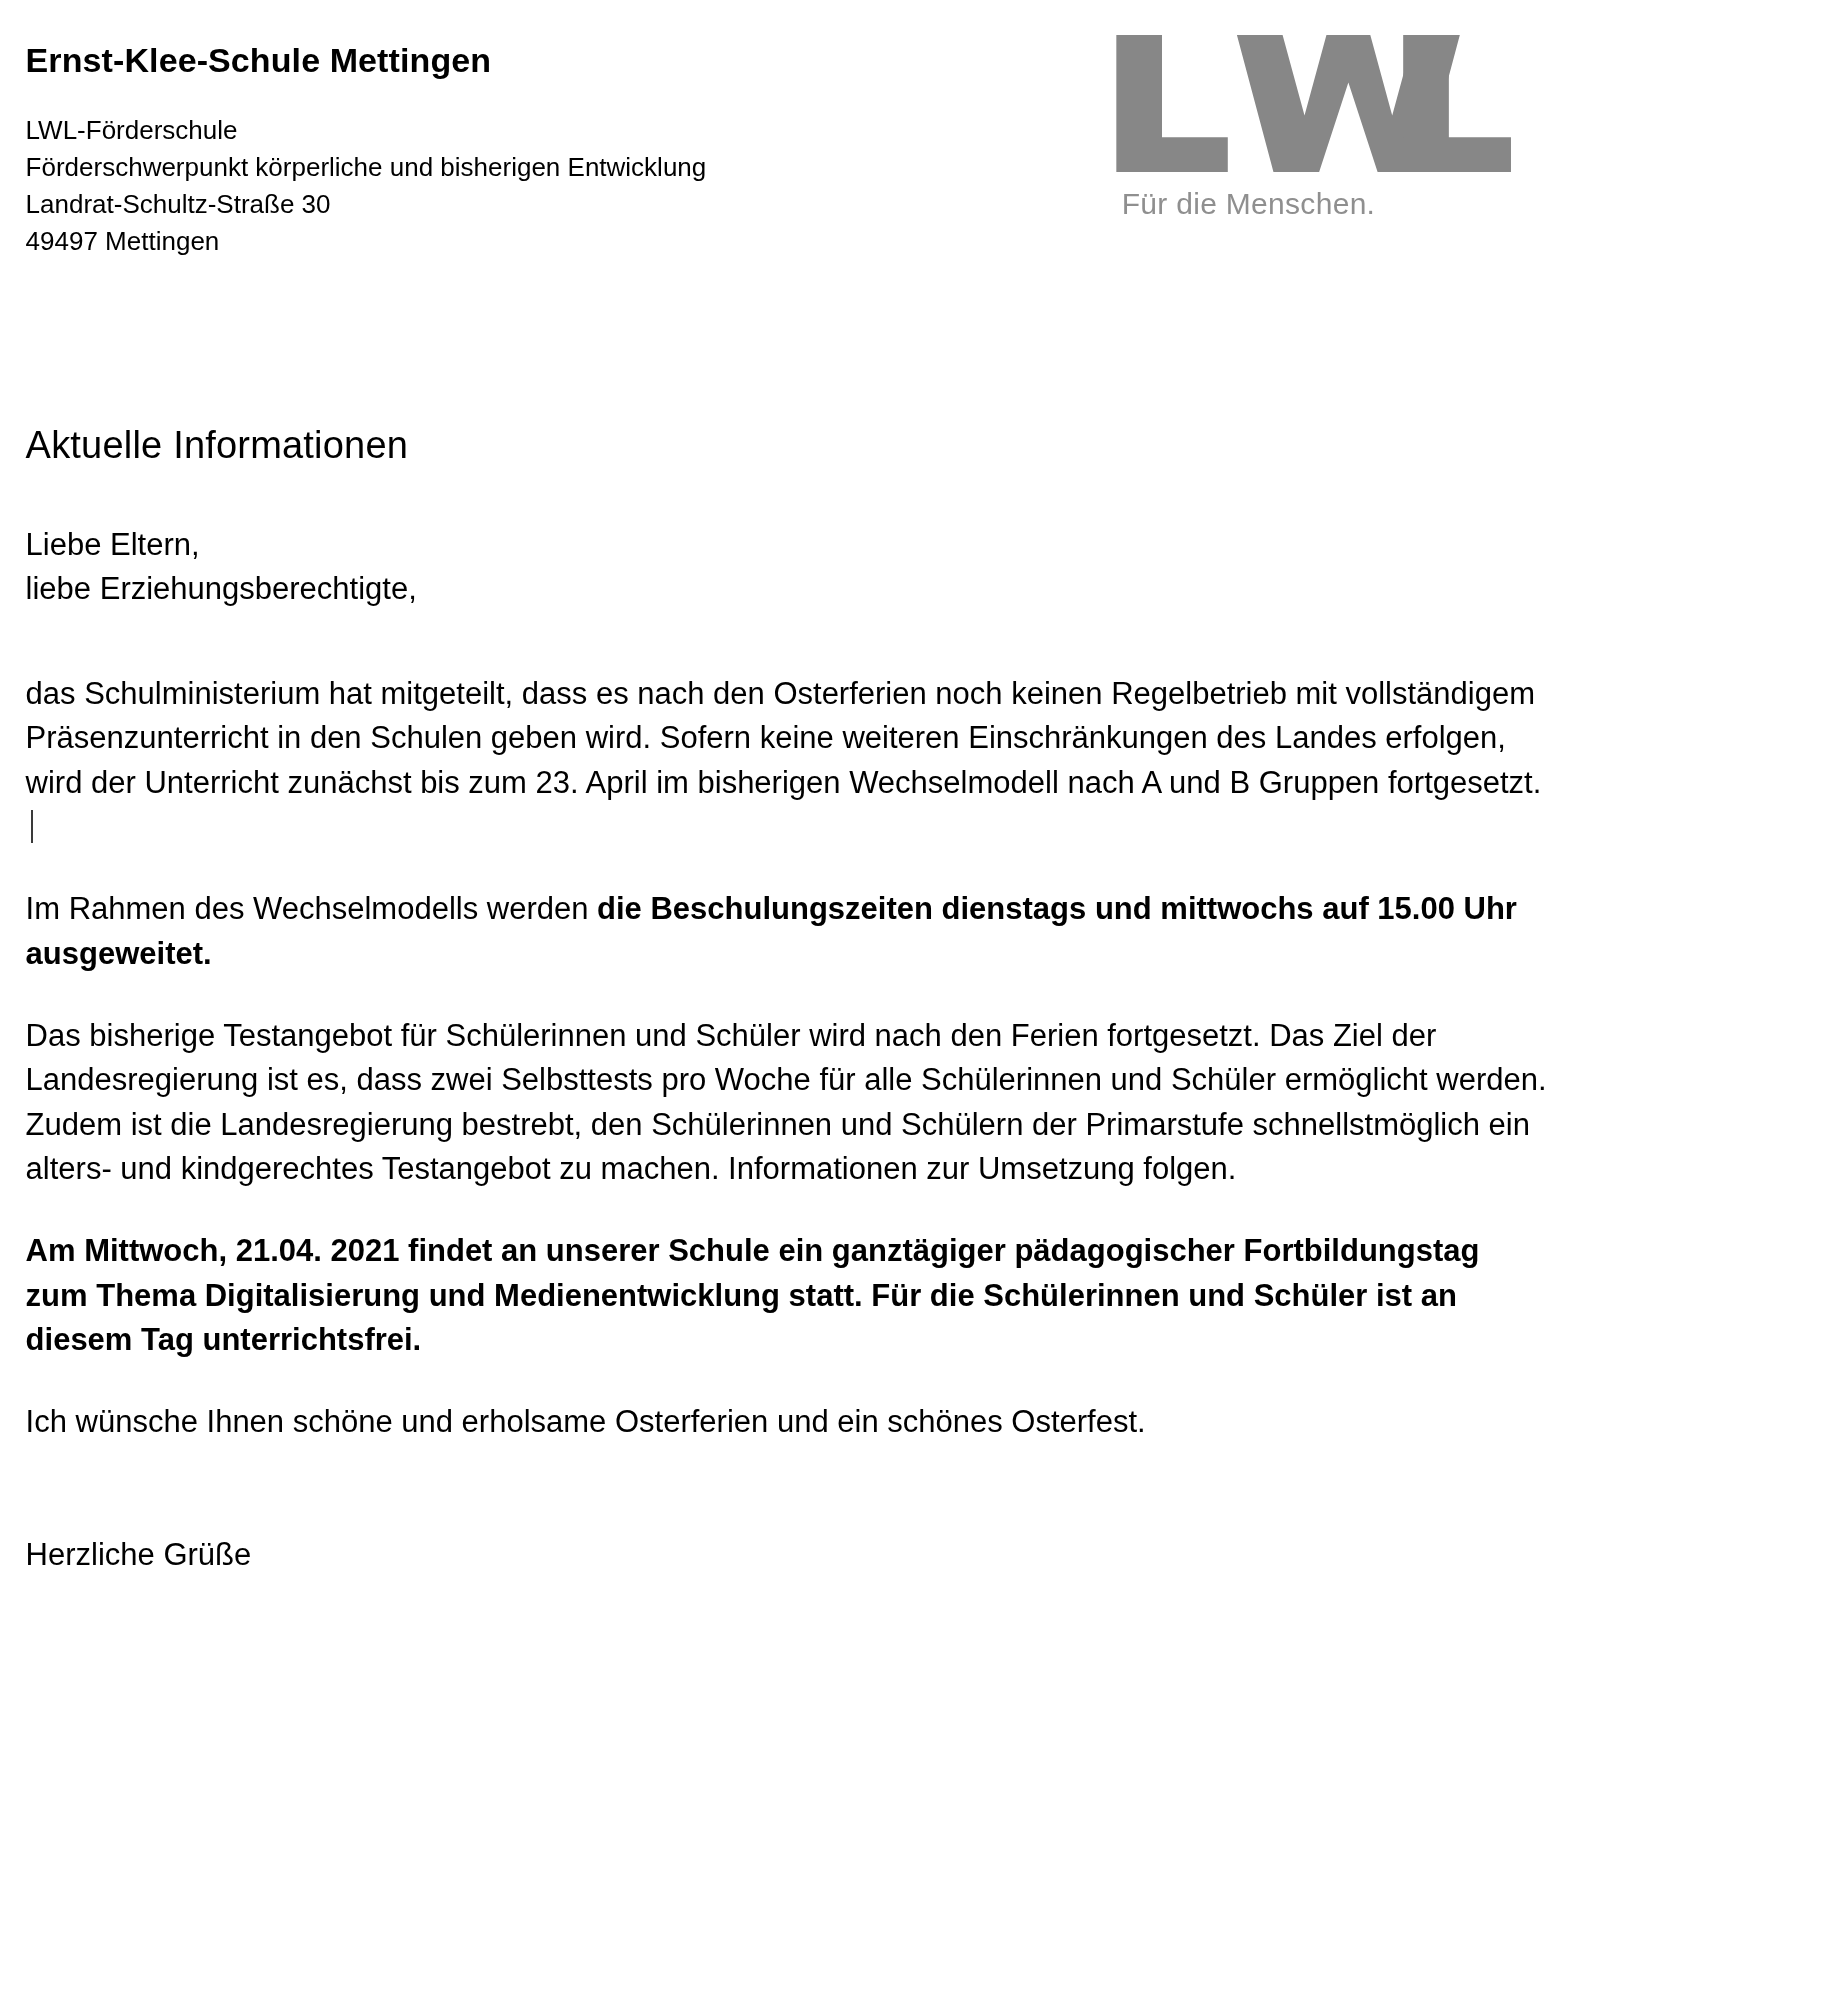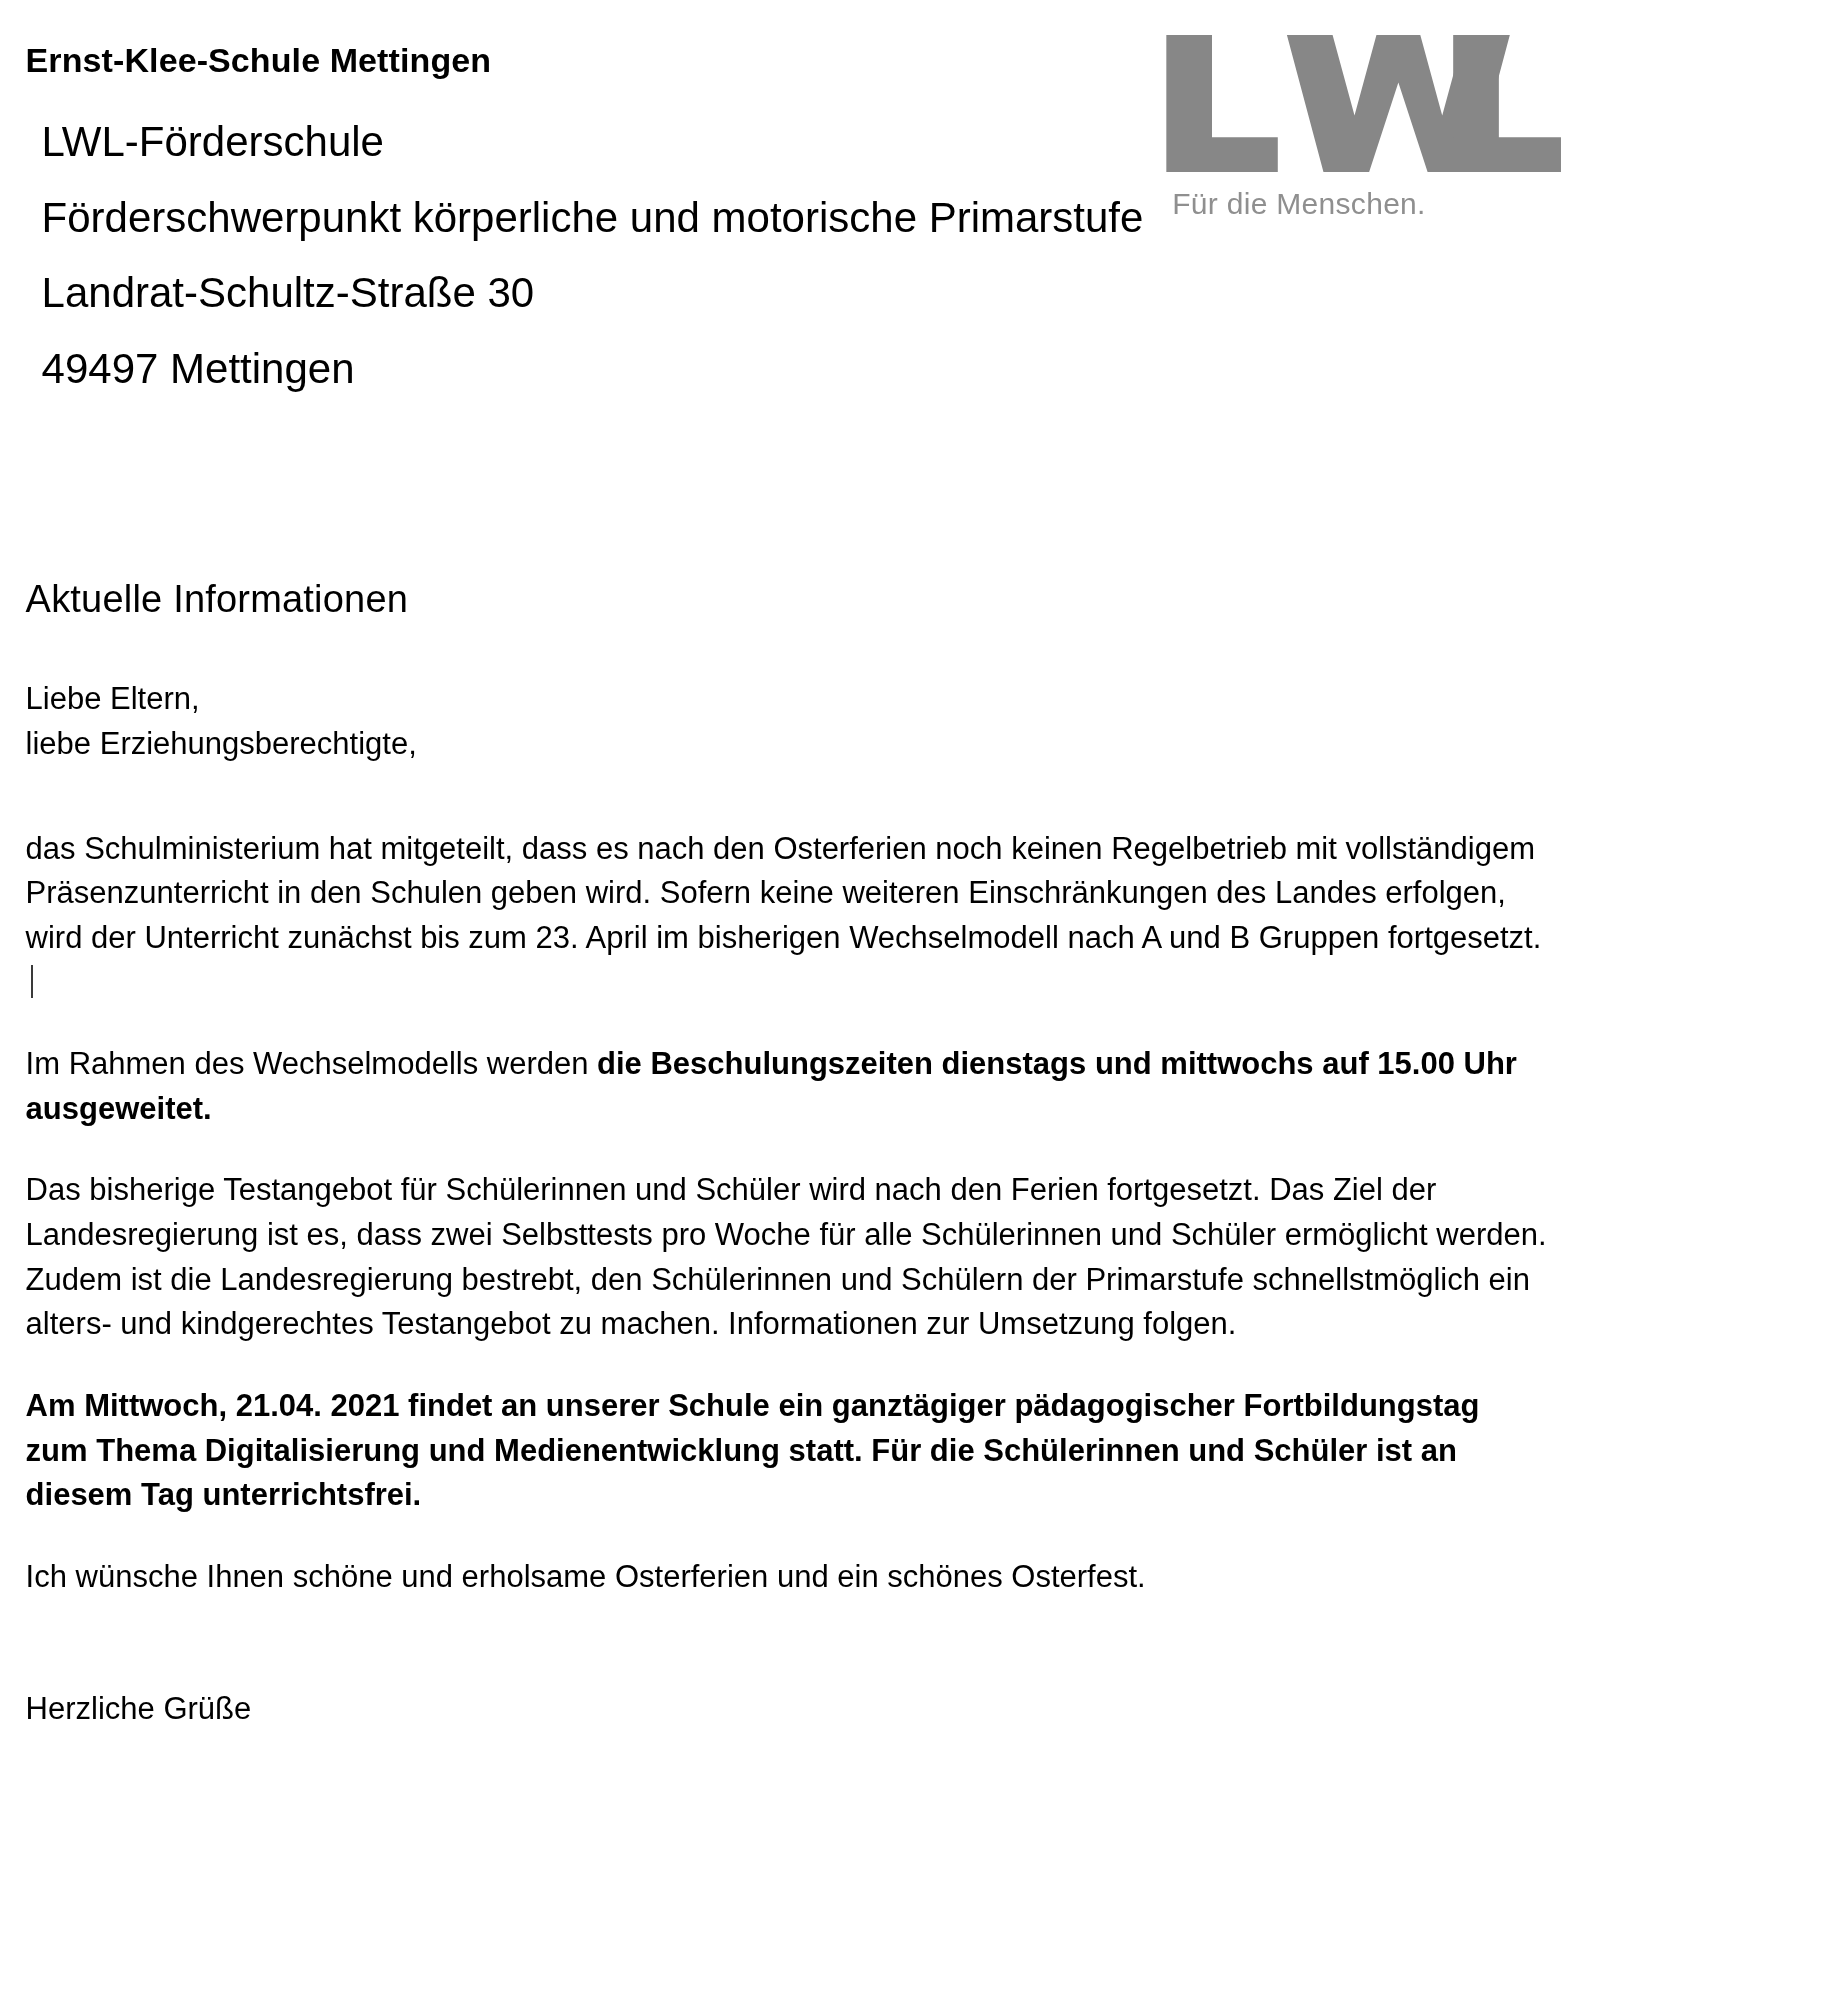--- a/index.html
+++ b/index.html
@@ -32,23 +32,23 @@
     padding-top: 12.8px;
   }
   .school-name {
     font-size: 34px;
     font-weight: bold;
     letter-spacing: 0.1px;
     margin: 0 0 31px 0;
     line-height: 1.2;
   }
   .school-addr-line {
-    font-size: 42px;
+    font-size: 26px;
     line-height: 1.42;
-    margin: 16px;
+    margin: 0;
     white-space: pre;
   }
 
   
   .logo-block {
     width: 429px;
     padding-top: 7.3px;
     padding-right: 9.1px;
   }
   .logo-mark {
@@ -119,21 +119,21 @@
 </head>
 <body>
 
 <div class="page">
 
   <div class="header">
 
     <div class="school-block">
       <h1 class="school-name">Ernst-Klee-Schule Mettingen</h1>
       <p class="school-addr-line">LWL-Förderschule</p>
-      <p class="school-addr-line">Förderschwerpunkt körperliche und motorische Primarstufe</p>
+      <p class="school-addr-line">Förderschwerpunkt körperliche und bisherigen Entwicklung</p>
       <p class="school-addr-line">Landrat-Schultz-Straße 30</p>
       <p class="school-addr-line">49497 Mettingen</p>
     </div>
 
     <div class="logo-block">
       <svg class="logo-mark" viewBox="0 0 440 150" aria-hidden="true">
         <g fill="#878787">
 
           <polygon points="8,0 58,0 58,112 130,112 130,150 8,150"></polygon>
 

